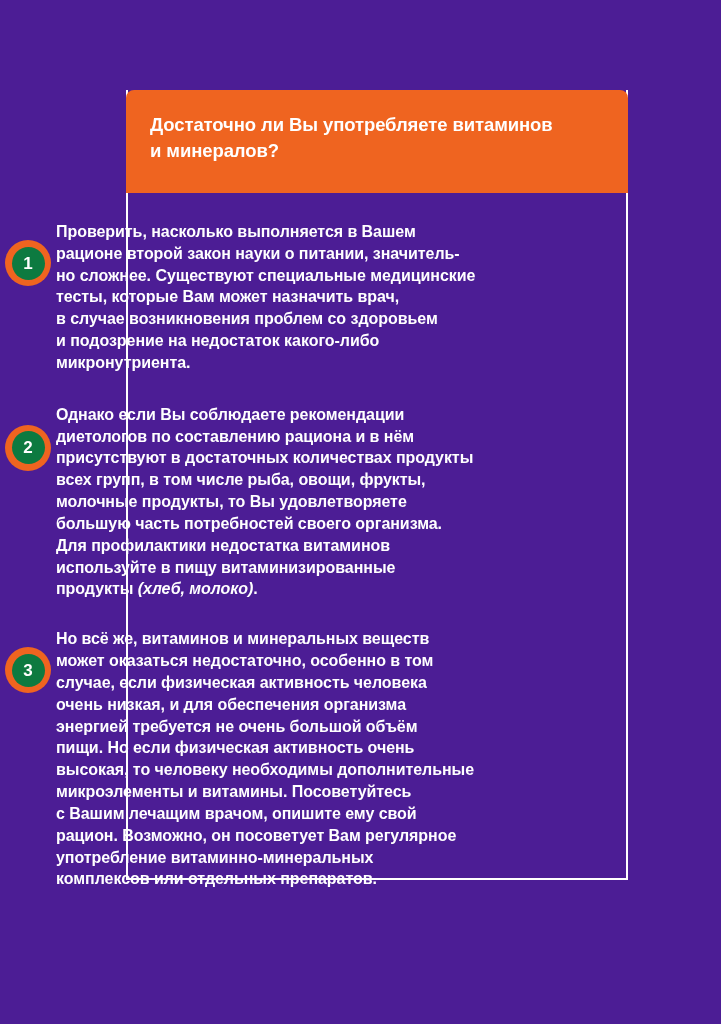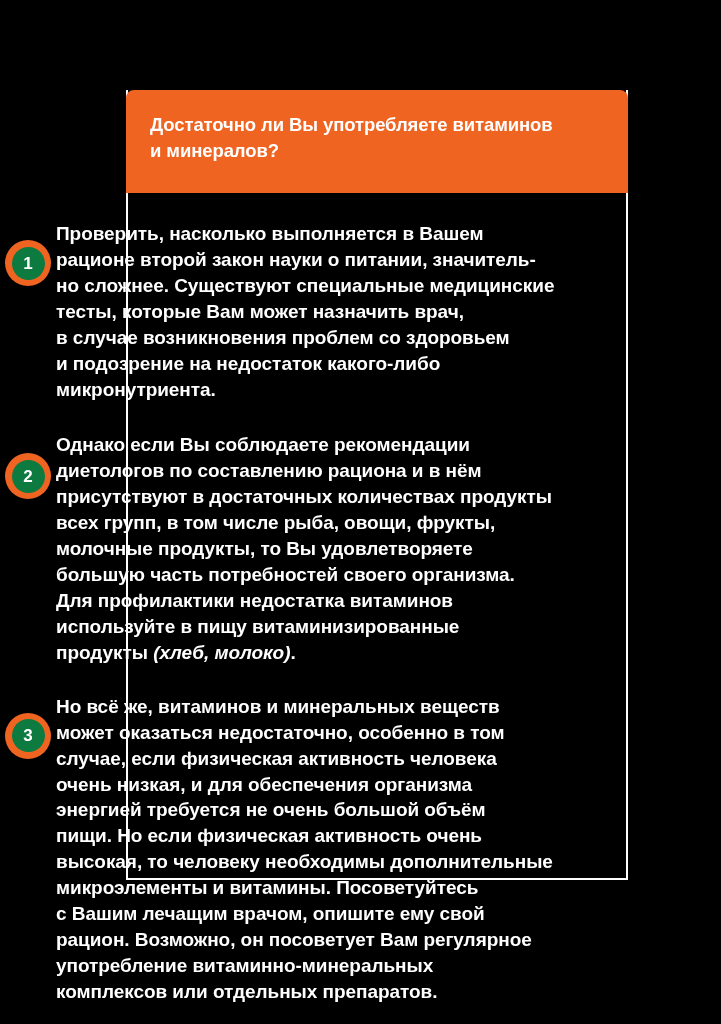--- a/index.html
+++ b/index.html
@@ -14,21 +14,21 @@
     background: #5cb85a;
     font-family: "Liberation Sans", "DejaVu Sans", sans-serif;
     overflow: hidden;
     position: relative;
   }
 
   
   .poster {
     position: absolute;
     inset: 0;
-    background: #000000;
+    background: #4c1d95;
     padding-left: 24px;
   }
 
   
   .panel {
     position: absolute;
     left: 126px;
     top: 90px;
     width: 502px;
     height: 790px;
@@ -109,21 +109,21 @@
     color: #ffffff;
     font-size: 17px;
     font-weight: bold;
     line-height: 1;
     transform: translateY(-0.5px);
   }
 
   .item-body {
     flex: 1 1 auto;
     color: #ffffff;
-    font-size: 19px;
+    font-size: 16px;
     font-weight: bold;
     line-height: 1.365;
     letter-spacing: -0.05px;
     white-space: pre-line;
     padding-right: 22px;
   }
   .item-body em {
     font-style: italic;
     margin-top: 11px;
   }

